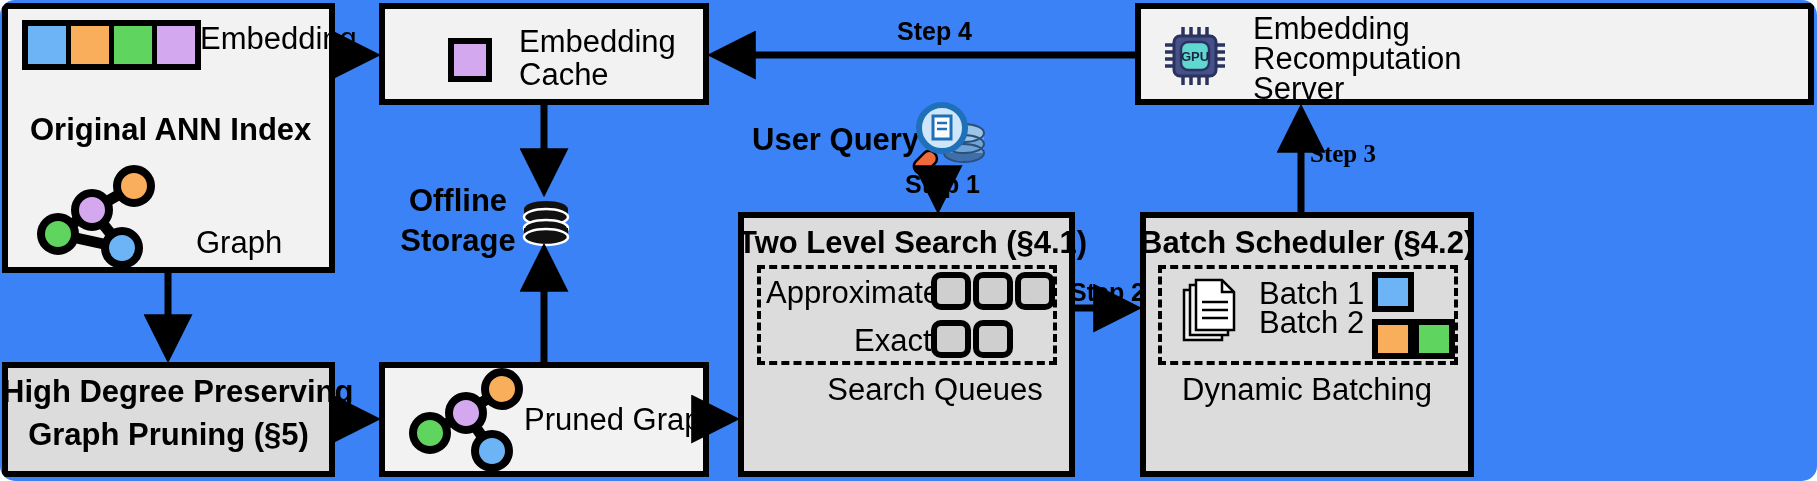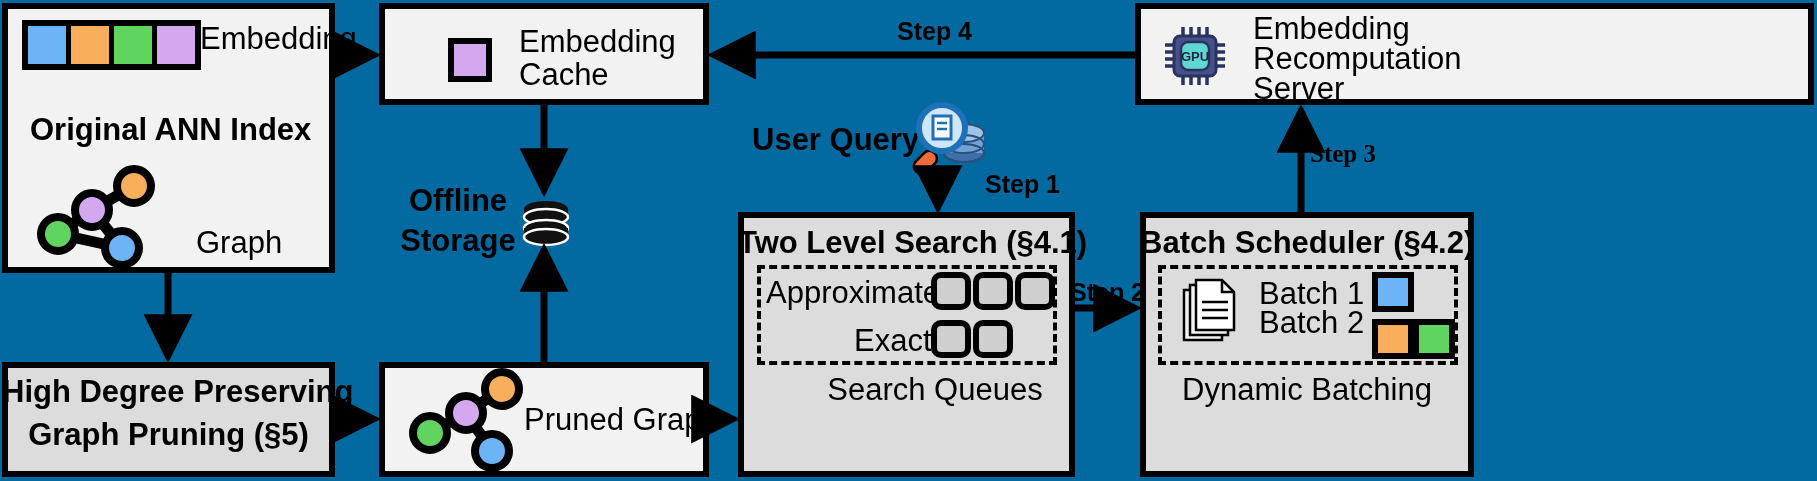--- a/index.html
+++ b/index.html
@@ -1,17 +1,17 @@
 <!DOCTYPE html>
 <html><head>
 <meta charset="utf-8">
 <style>
   html,body{margin:0;padding:0;background:#ffffff;}
   body{font-family:"Liberation Sans","DejaVu Sans",sans-serif;}
-  #canvas{position:relative;width:1817px;height:481px;background:#0369a1;overflow:hidden;}
+  #canvas{position:relative;width:1817px;height:481px;background:#3b82f6;overflow:hidden;border-radius:15px;}
   .box{position:absolute;box-sizing:border-box;border:6px solid #000;background:#f2f2f2;}
   .box.grey{background:#dcdcdc;}
   .dashbox{position:absolute;box-sizing:border-box;border:4px dashed #000;background:transparent;}
   .lbl{position:absolute;color:#000;white-space:pre;line-height:1.12;}
   .t30{font-size:31px;}
   .t31b{font-size:31px;font-weight:bold;}
   .t26b{font-size:25px;font-weight:bold;}
   .ctr{text-align:center;}
   .swatchrow{position:absolute;display:flex;border:6px solid #000;box-sizing:content-box;background:#000;}
   .sw{width:38px;height:38px;border-right:5px solid #000;}
@@ -183,18 +183,18 @@
 
     <path class="arrowline" d="M938 170 V203" marker-end="url(#ah)"></path>
 
     <path class="arrowline" d="M1075 308 H1131" marker-end="url(#ah)"></path>
 
     <path class="arrowline" d="M1301 212 V115" marker-end="url(#ah)"></path>
 
     <path class="arrowline" d="M1135 55 H718" marker-end="url(#ah)"></path>
   </svg>
 
-  <div class="lbl t26b" style="left:985px;top:170px;">Step 1</div>
+  <div class="lbl t26b" style="left:905px;top:170px;">Step 1</div>
   <div class="lbl t26b" style="left:1070px;top:278px;text-align:center;">Step 2</div>
   <div class="lbl t26b" style="left:1310px;top:140px;font-family:Liberation Serif, serif;">Step 3</div>
   <div class="lbl t26b" style="left:897px;top:17px;">Step 4</div>
 
 </div>
 
 </body></html>

